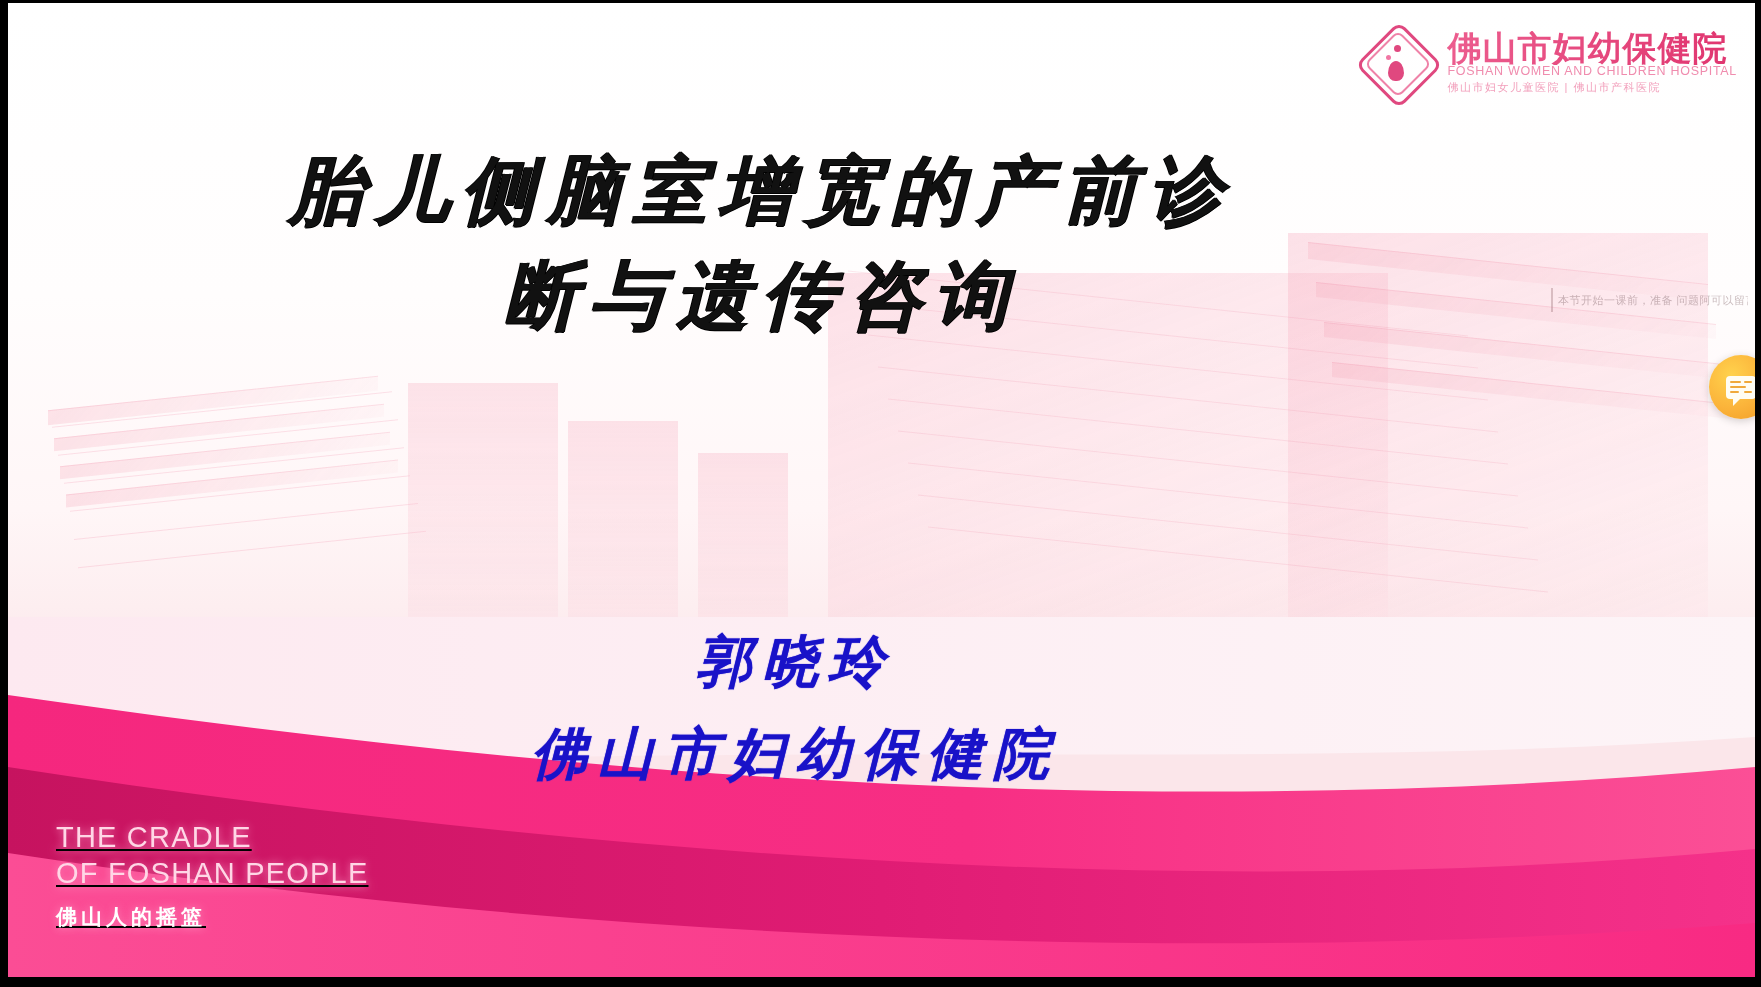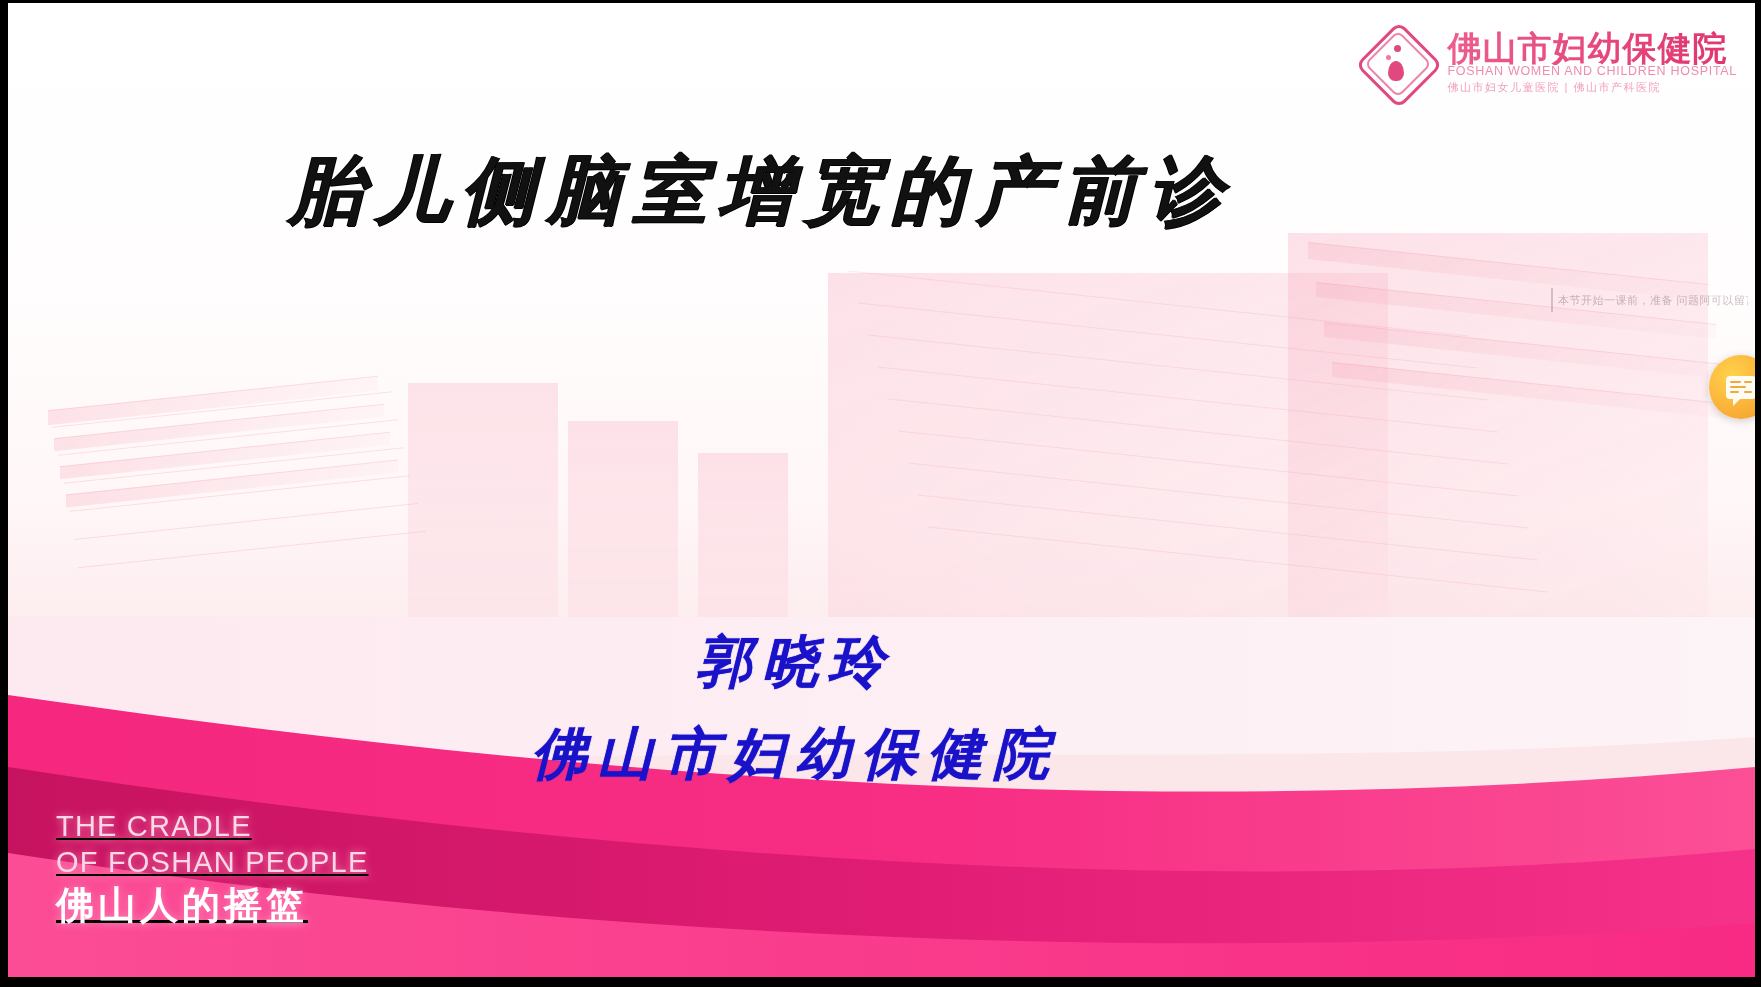--- a/index.html
+++ b/index.html
@@ -229,23 +229,23 @@
     display:block;
     color:#ffd7e6;
     font-size:29px;
     font-weight:400;
     letter-spacing:1.2px;
     line-height:1.25;
     text-shadow:0 0 9px rgba(255,160,200,.85);
   }
   #slogan .cn{
     display:block;
-    margin-top:0;
+    margin-top:12px;
     color:#ffffff;
-    font-size:38px;
+    font-size:21px;
     font-weight:700;
     letter-spacing:4px;
     text-shadow:0 0 8px rgba(255,150,195,.8);
   }
 
   
   #chat-widget{
     position:absolute;
     right:-18px; top:352px;
     width:64px;height:64px;
@@ -335,20 +335,21 @@
       </div>
       <div id="logo-text">
         <div id="logo-cn">佛山市妇幼保健院</div>
         <div id="logo-en">FOSHAN WOMEN AND CHILDREN HOSPITAL</div>
         <div id="logo-sub">佛山市妇女儿童医院  |  佛山市产科医院</div>
       </div>
     </div>
 
     <div id="title">
       <span class="ln">胎儿侧脑室增宽的产前诊</span>
+      <span class="ln">断与遗传咨询</span>
     </div>
 
     <div id="speaker">
       <span id="speaker-name">郭晓玲</span>
       <span id="speaker-org">佛山市妇幼保健院</span>
     </div>
 
     <div id="ribbon">
       <svg viewBox="0 0 1747 360" preserveAspectRatio="none" xmlns="http://www.w3.org/2000/svg">
         <defs>

